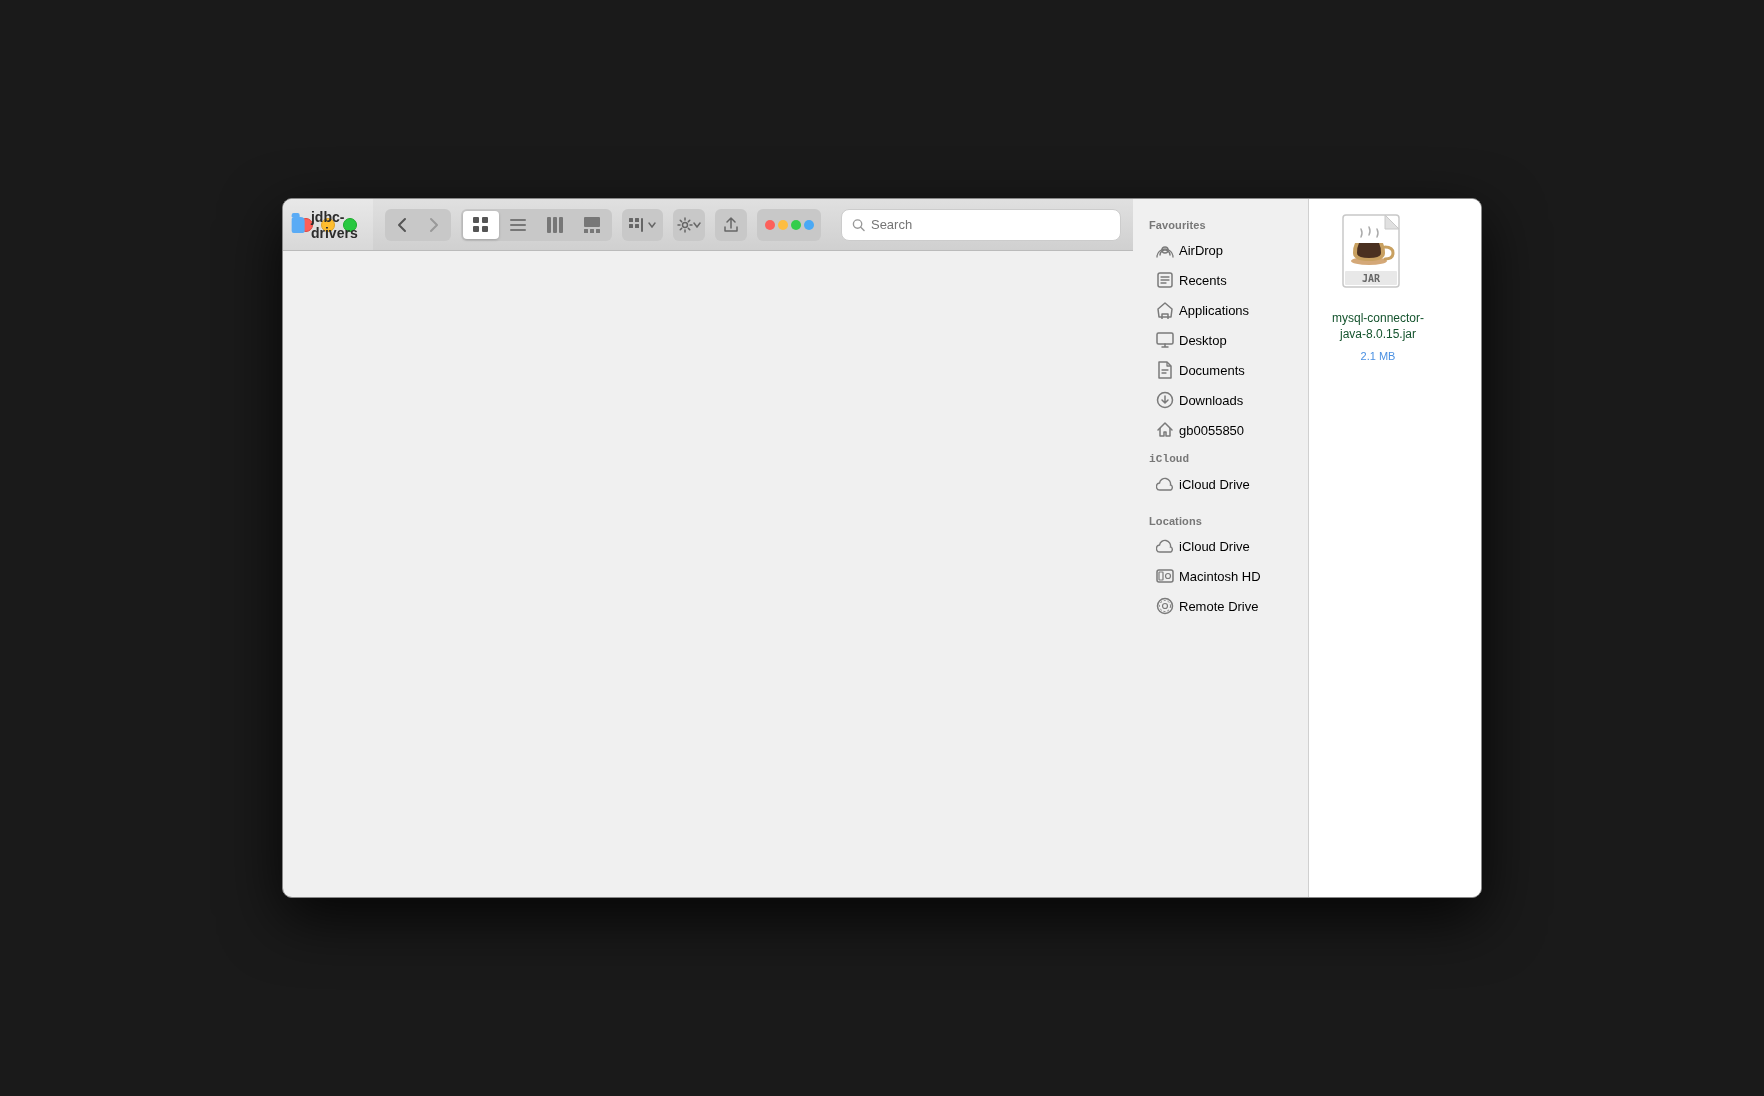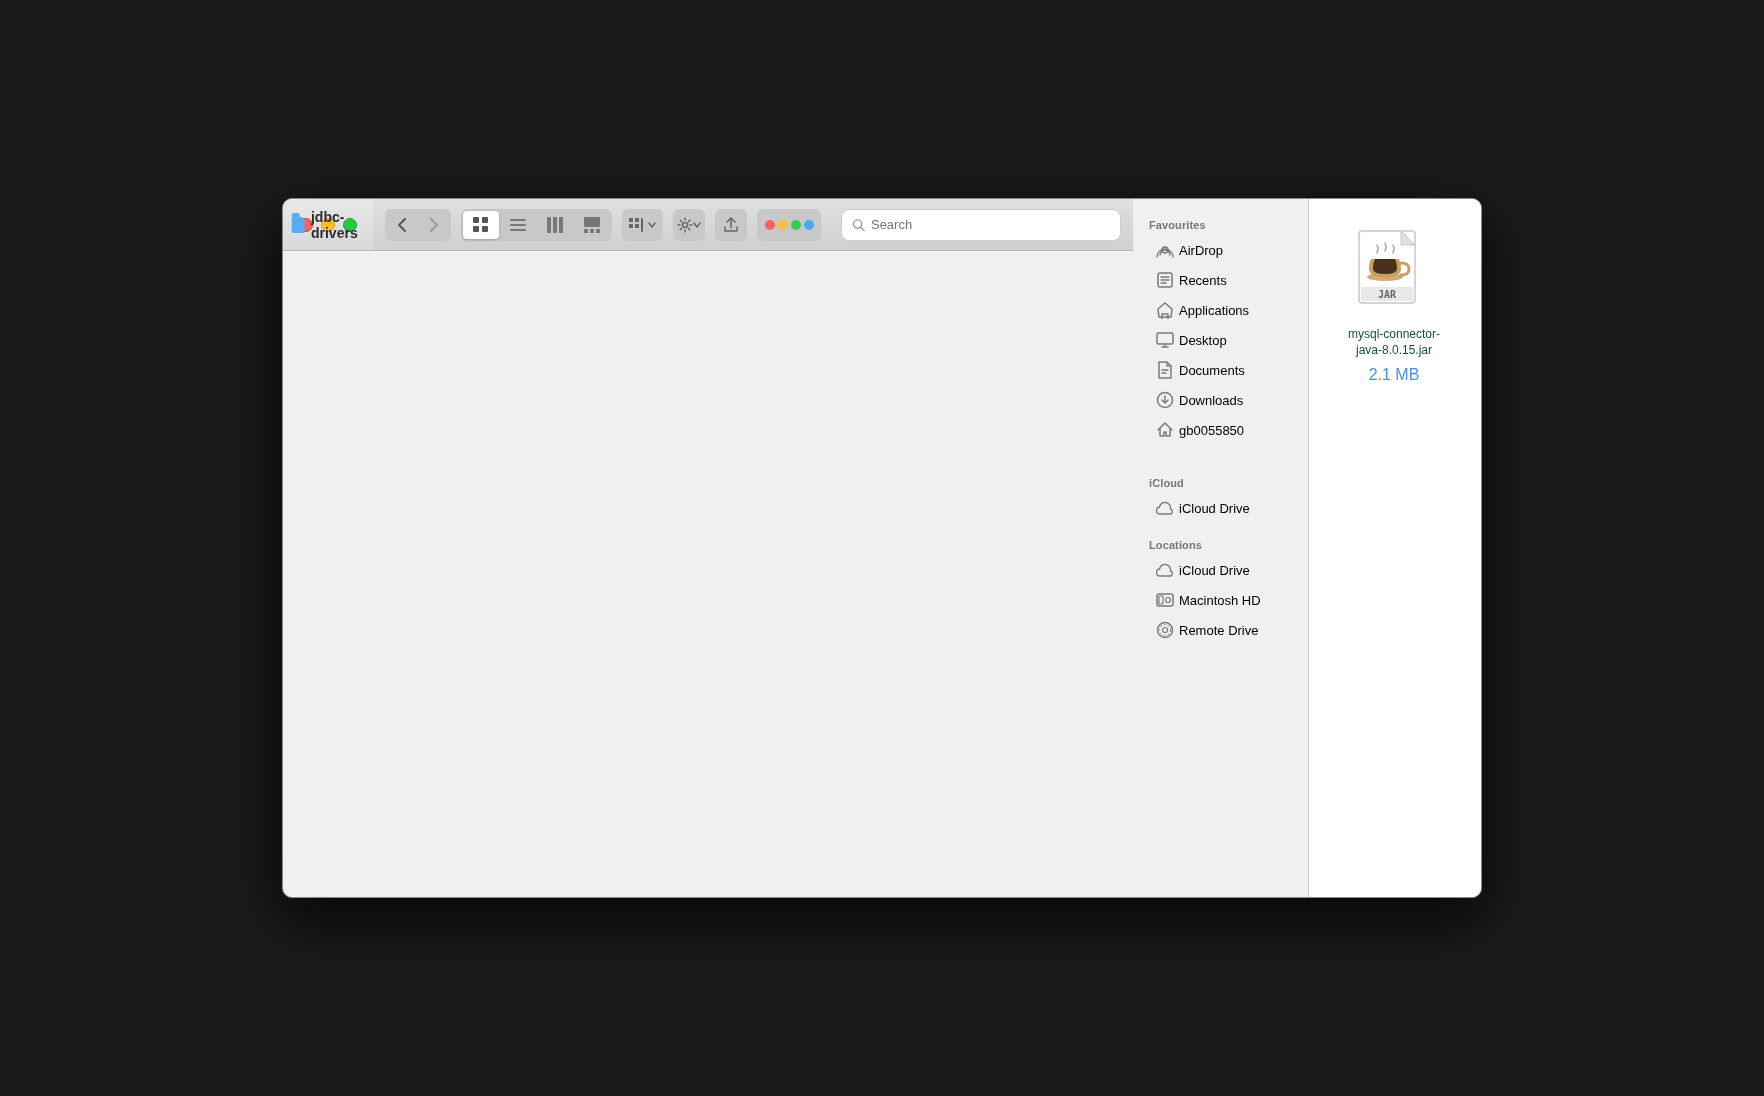--- a/index.html
+++ b/index.html
@@ -238,21 +238,21 @@
       align-items: center;
       justify-content: center;
       color: #7a7a7a;
       font-size: 16px;
       flex-shrink: 0;
     }
     
     .file-area {
       flex: 1;
       background: white;
-      padding: 20px;
+      padding: 4px;
       overflow-y: auto;
       display: flex;
       flex-wrap: wrap;
       align-content: flex-start;
       gap: 10px;
     }
     .file-item {
       display: flex;
       flex-direction: column;
       align-items: center;
@@ -271,21 +271,21 @@
       justify-content: center;
     }
     .file-name {
       font-size: 12px;
       color: #14532d;
       text-align: center;
       line-height: 1.3;
       word-break: break-word;
     }
     .file-size {
-      font-size: 16px;
+      font-size: 11px;
       color: #4a90e2;
     }
   </style>
 </head>
 <body>
 
 <div class="window">
 
   <div class="titlebar">
     <div class="traffic-lights">
@@ -471,21 +471,21 @@
       <div class="sidebar-item">
         <div class="sidebar-icon">
           <svg width="18" height="18" viewBox="0 0 18 18" fill="none">
             <path d="M2 9l7-7 7 7" stroke="#7a7a7a" stroke-width="1.5" stroke-linecap="round" stroke-linejoin="round"></path>
             <path d="M4 7v8h4v-4h2v4h4V7" stroke="#7a7a7a" stroke-width="1.5" stroke-linejoin="round"></path>
           </svg>
         </div>
         <span>gb0055850</span>
       </div>
 
-      <div class="sidebar-section-header" style="margin-top:24px;">iCloud</div>
+      <div class="sidebar-section-header" style="margin-top:0;font-family:Liberation Mono, monospace;">iCloud</div>
 
       <div class="sidebar-item">
         <div class="sidebar-icon">
           <svg width="18" height="14" viewBox="0 0 18 14" fill="none">
             <path d="M14.5 13H4a3.5 3.5 0 01-.5-6.97A5 5 0 0114.5 8H15a3 3 0 010 5z" stroke="#7a7a7a" stroke-width="1.4"></path>
           </svg>
         </div>
         <span>iCloud Drive</span>
       </div>
 

